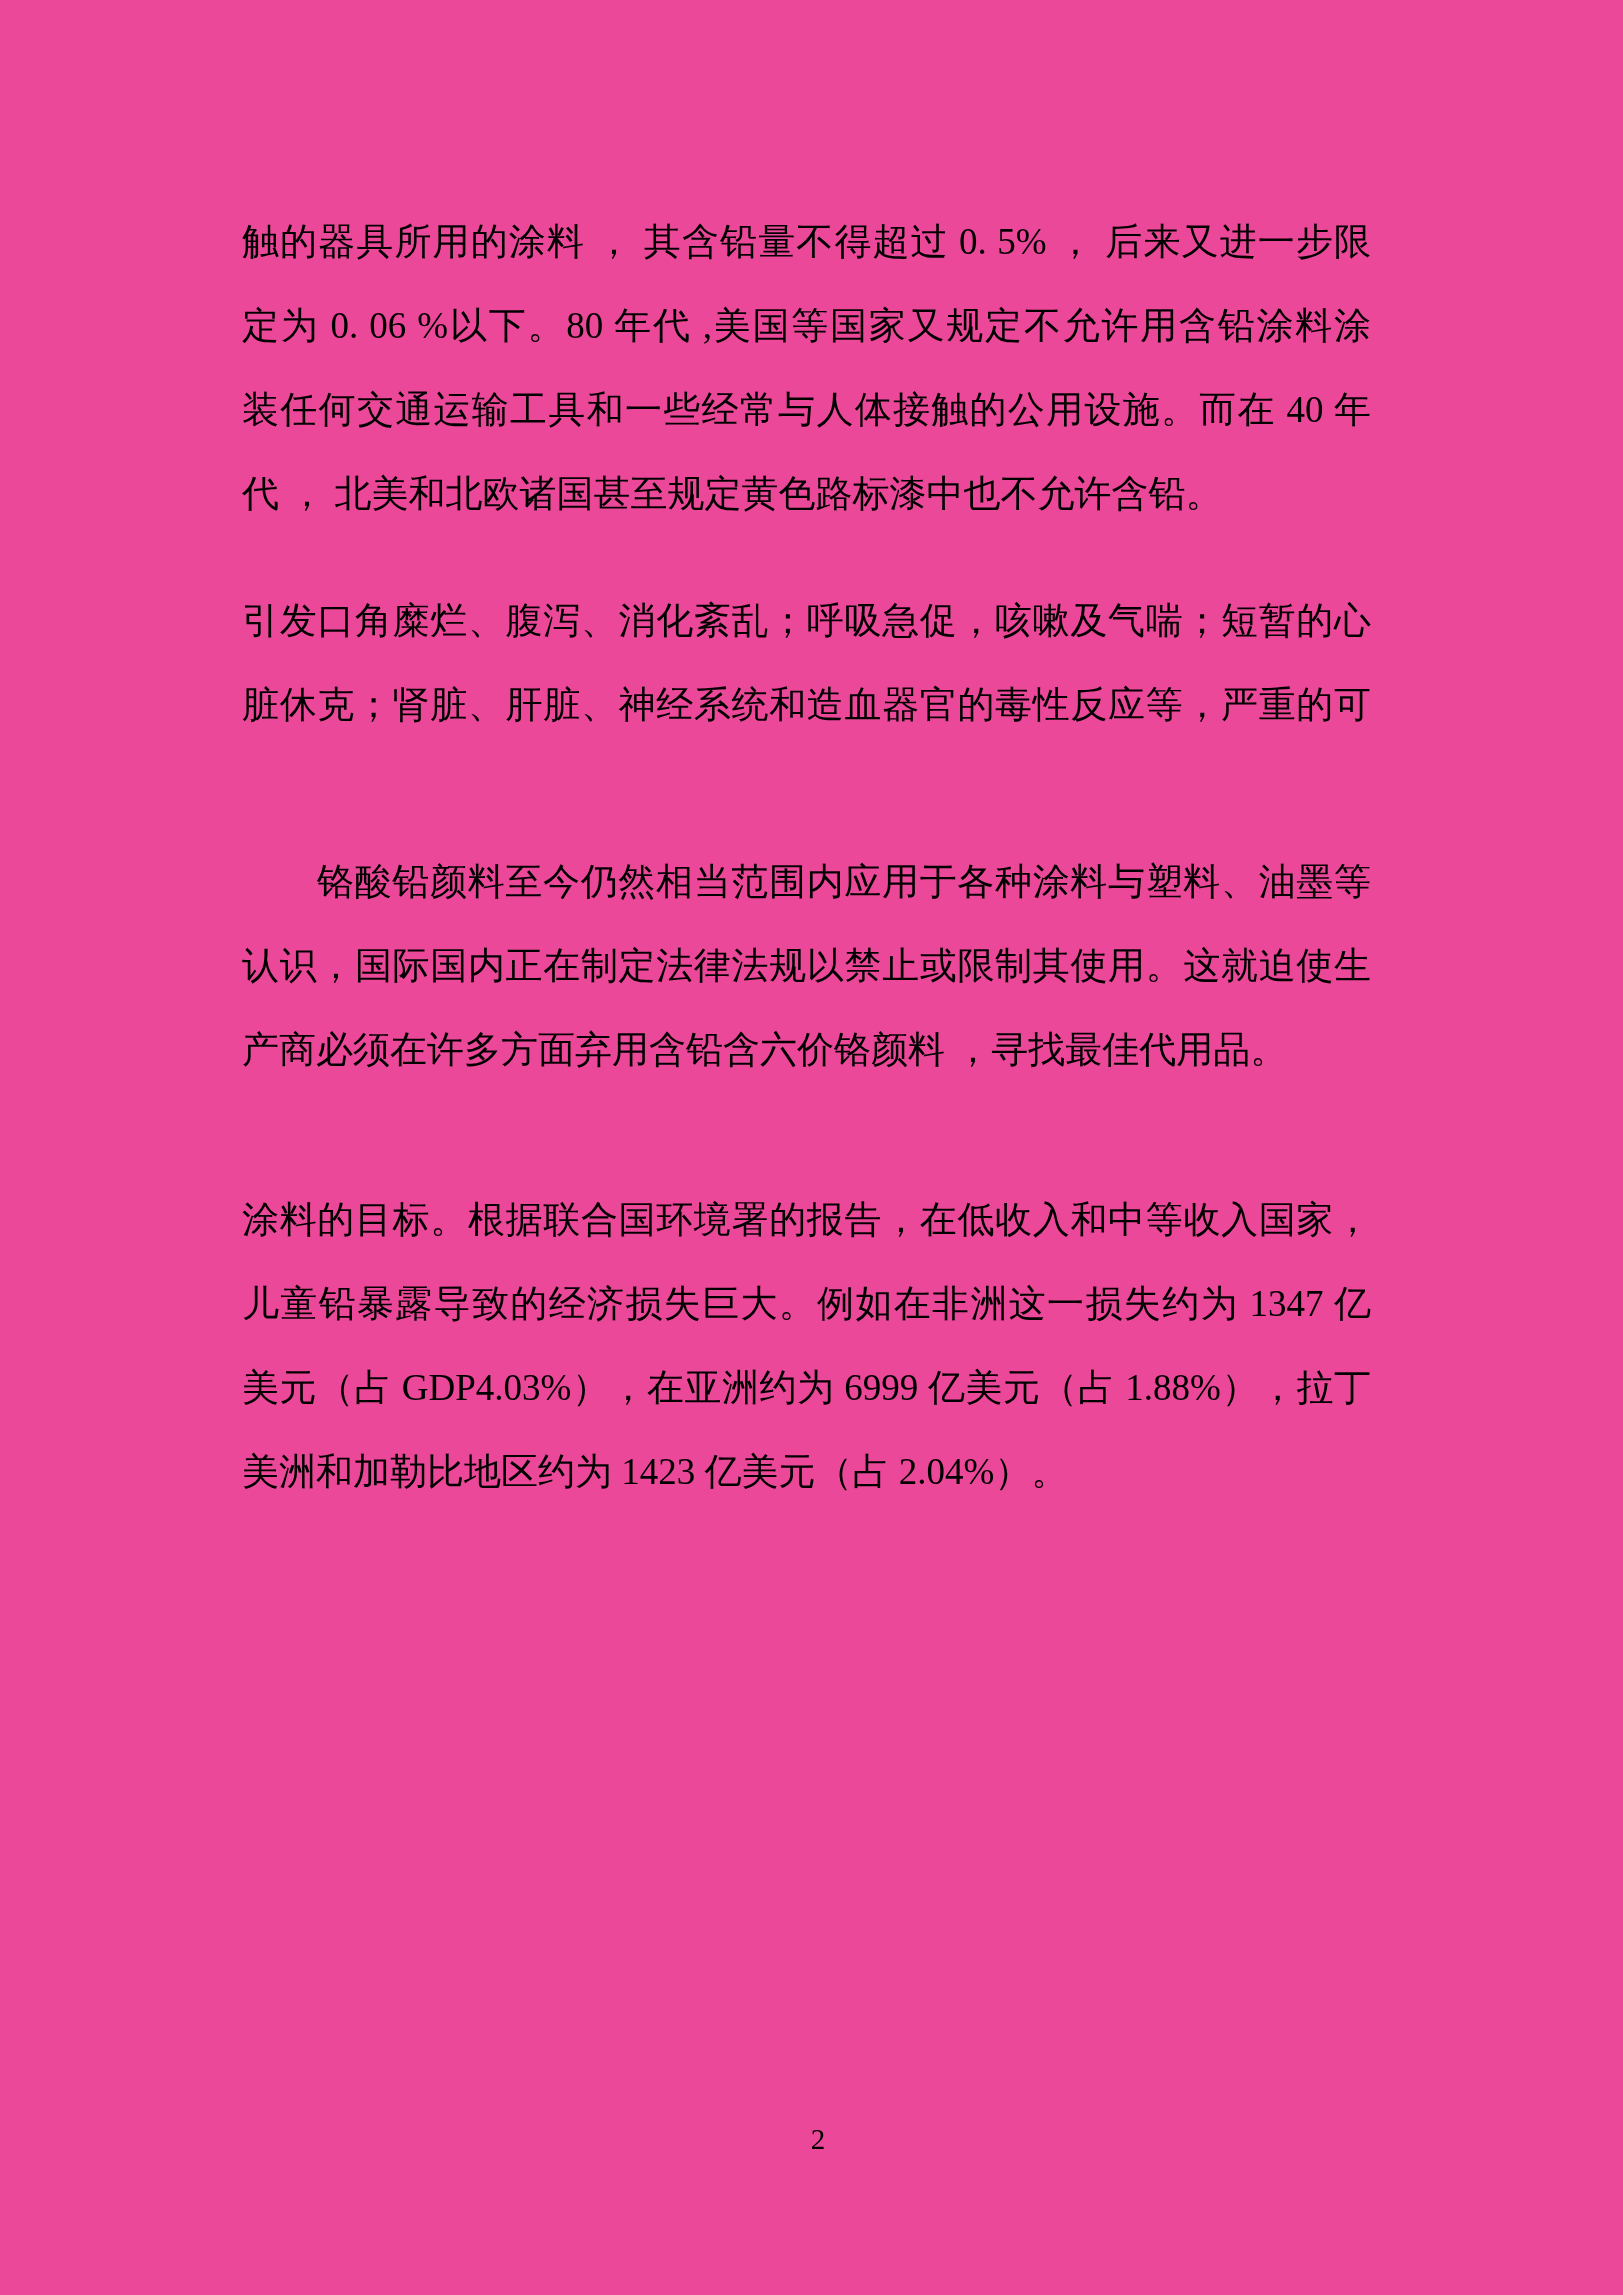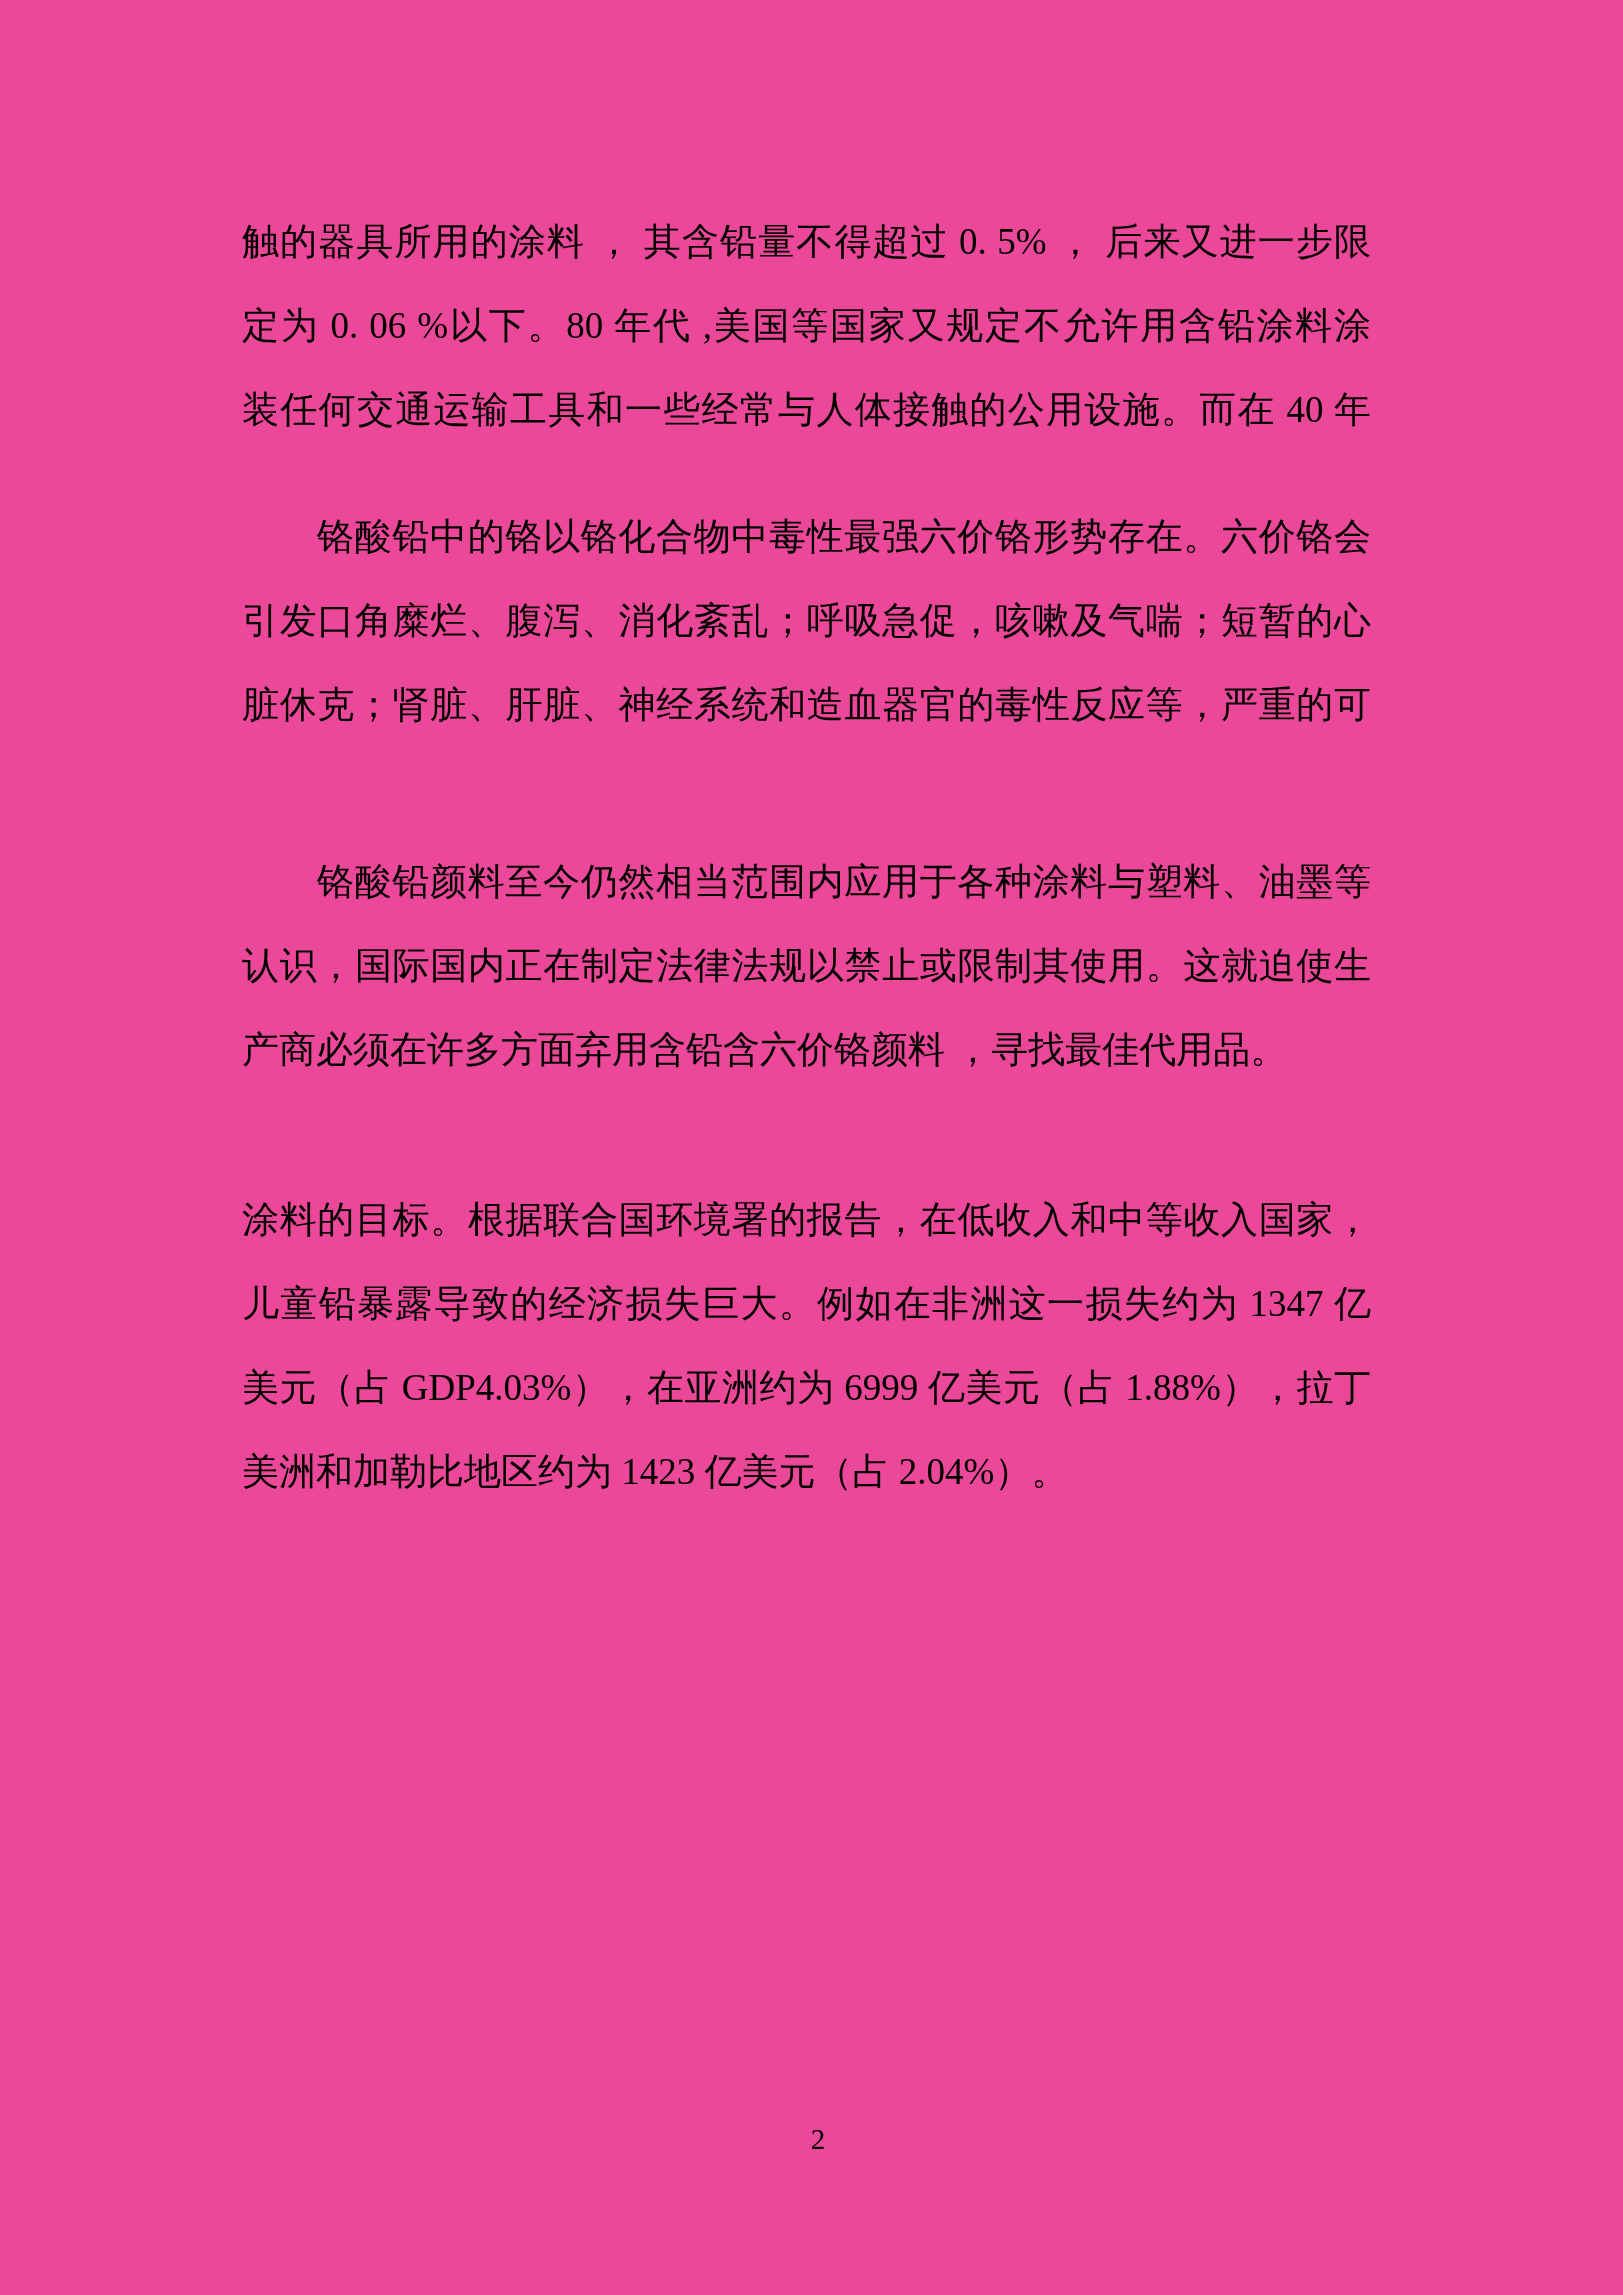--- a/index.html
+++ b/index.html
@@ -56,23 +56,23 @@
 </style>
 </head>
 <body>
 
 <div class="page">
   <div class="content">
       <div class="para para-1">
         <div class="line j">触的器具所用的涂料 ， 其含铅量不得超过 0. 5% ， 后来又进一步限</div>
         <div class="line j">定为 0. 06 %以下。80 年代 ,美国等国家又规定不允许用含铅涂料涂</div>
         <div class="line j">装任何交通运输工具和一些经常与人体接触的公用设施。而在 40 年</div>
+        <div class="line">代 ， 北美和北欧诸国甚至规定黄色路标漆中也不允许含铅。</div>
       </div>
       <div class="para para-2">
-        <div class="line j indent">铬酸铅中的铬以铬化合物中毒性最强六价铬形势存在。六价铬会</div>
         <div class="line j">引发口角糜烂、腹泻、消化紊乱；呼吸急促，咳嗽及气喘；短暂的心</div>
         <div class="line j">脏休克；肾脏、肝脏、神经系统和造血器官的毒性反应等，严重的可</div>
       </div>
       <div class="para para-3">
         <div class="line j indent">铬酸铅颜料至今仍然相当范围内应用于各种涂料与塑料、油墨等</div>
         <div class="line j">认识，国际国内正在制定法律法规以禁止或限制其使用。这就迫使生</div>
         <div class="line">产商必须在许多方面弃用含铅含六价铬颜料 ，寻找最佳代用品。</div>
       </div>
       <div class="para para-4">
         <div class="line j">涂料的目标。根据联合国环境署的报告，在低收入和中等收入国家，</div>

